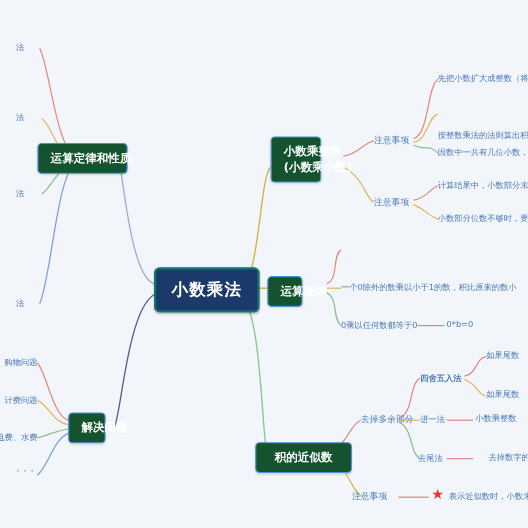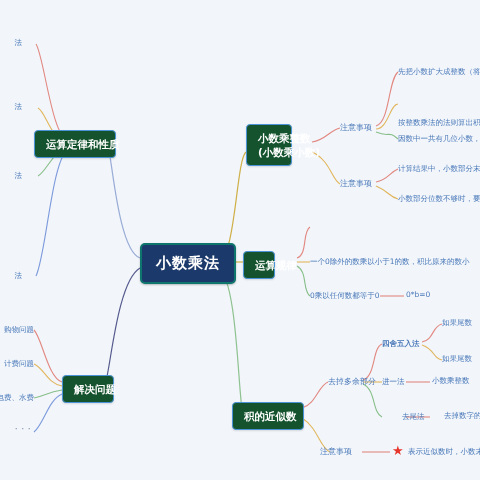--- a/index.html
+++ b/index.html
@@ -181,53 +181,53 @@
   <div class="node l3-node" style="left:398px; top:193px;">小数部分位数不够时，要用</div>
 
   <div class="node l1-node" style="left:243px; top:251px; width:32px;">
     <span>运算规律</span>
   </div>
 
   <div class="node l3-node" style="left:310px; top:256px;">一个0除外的数乘以小于1的数，积比原来的数小</div>
   <div class="node l3-node" style="left:310px; top:290px;">0乘以任何数都等于0</div>
   <div class="node l4-node" style="left:406px; top:290px;">0*b=0</div>
 
-  <div class="node l1-node" style="left:232px; top:402px; width:72px;">
+  <div class="node l1-node" style="left:232px; top:402px; width:88px;">
     <span>积的近似数</span>
   </div>
 
   <div class="node l2-node" style="left:328px; top:376px;">去掉多余部分</div>
 
   <div class="node l3-node" style="left:382px; top:338px;font-weight:bold;">四舍五入法</div>
   <div class="node l4-node" style="left:442px; top:318px;">如果尾数</div>
   <div class="node l4-node" style="left:442px; top:354px;">如果尾数</div>
 
   <div class="node l3-node" style="left:382px; top:376px;">进一法</div>
   <div class="node l4-node" style="left:432px; top:376px;">小数乘整数</div>
 
-  <div class="node l3-node" style="left:402px; top:411px;">去尾法</div>
+  <div class="node l3-node" style="left:380px; top:411px;">去尾法</div>
   <div class="node l4-node" style="left:432px; top:411px;margin-left:12px;">去掉数字的小</div>
 
   <div class="node l2-node" style="left:320px; top:446px;">注意事项</div>
 
   <div class="node star-row" style="left:392px; top:445px;">
     <span class="star-icon">★</span>
     <span class="l4-node">表示近似数时，小数末尾的0</span>
   </div>
 
   <div class="node l1-node" style="left:34px; top:130px; width:82px;">
     <span>运算定律和性质</span>
   </div>
 
   <div class="node l3-node leaf-left" style="left:-2px; top:37px; width:24px;">法</div>
   <div class="node l3-node leaf-left" style="left:-2px; top:101px; width:24px;">法</div>
   <div class="node l3-node leaf-left" style="left:-2px; top:170px; width:24px;">法</div>
   <div class="node l3-node leaf-left" style="left:-2px; top:270px; width:24px;">法</div>
 
-  <div class="node l1-node" style="left:62px; top:375px; width:52px;text-align:right;">
+  <div class="node l1-node" style="left:62px; top:375px; width:34px;text-align:right;">
     <span>解决问题</span>
   </div>
 
   <div class="node l3-node leaf-left" style="left:-16px; top:324px; width:50px;">购物问题</div>
   <div class="node l3-node leaf-left" style="left:-16px; top:358px; width:50px;">计费问题</div>
   <div class="node l3-node leaf-left" style="left:-16px; top:392px; width:50px;">电费、水费</div>
   <div class="node dots leaf-left" style="left:-16px; top:422px; width:50px;">···</div>
 
 </div>
 

